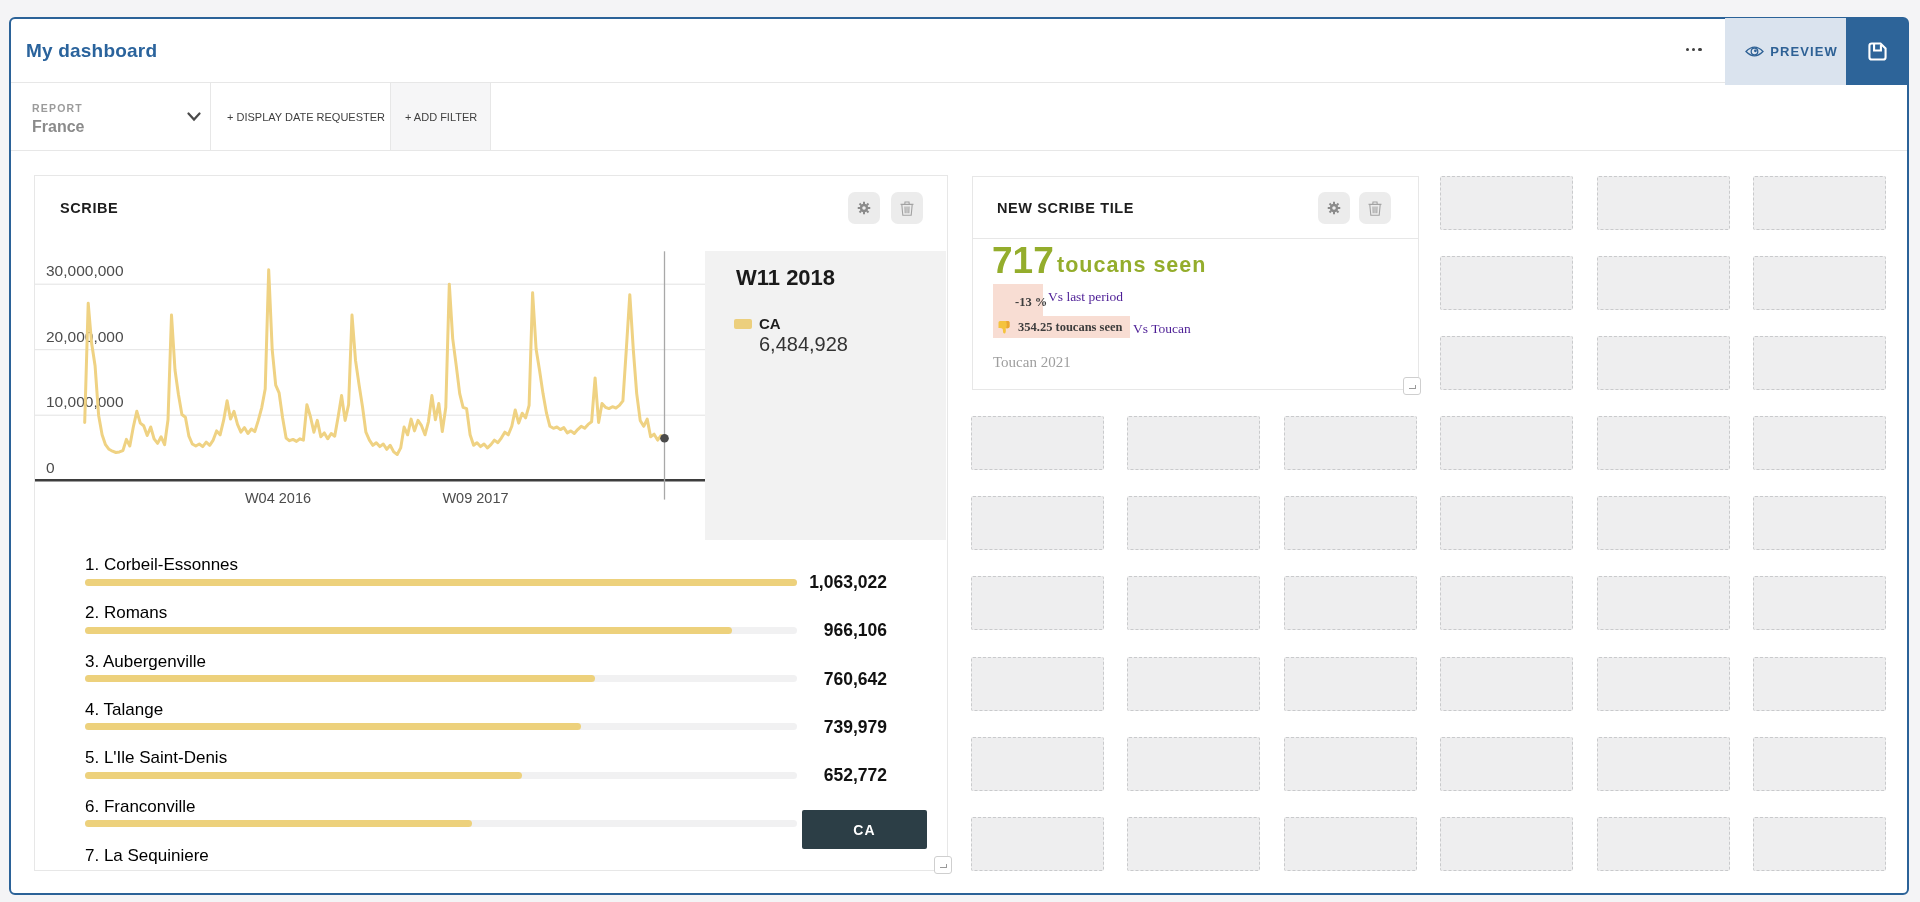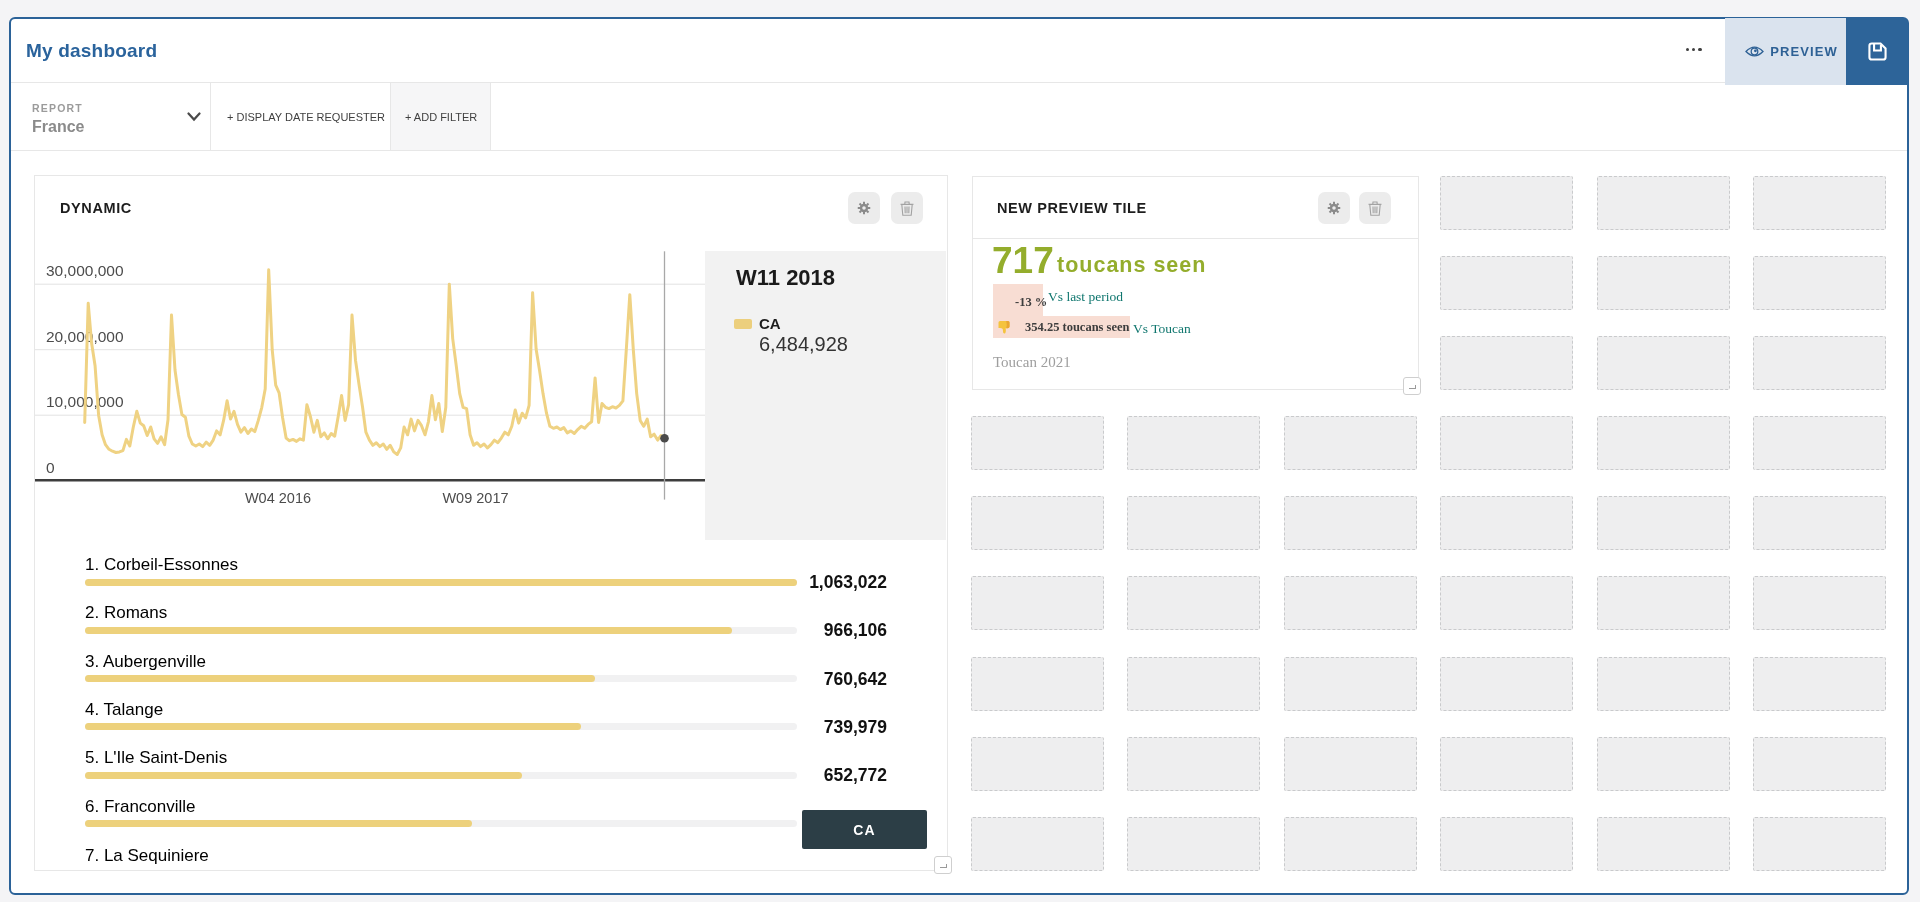--- a/index.html
+++ b/index.html
@@ -27,21 +27,21 @@
 .btrack{position:absolute;left:85px;width:712px;height:7px;border-radius:3.5px;background:#f1f1f2}
 .bfill{height:7px;border-radius:3.5px;background:#edd17c}
 .bval{position:absolute;left:737px;width:150px;text-align:right;font-size:17.5px;font-weight:bold;color:#111;transform:translateY(-50%)}
 .cabtn{position:absolute;left:802px;top:810px;width:125px;height:39px;background:#2c3e46;border-radius:2px;color:#fff;display:flex;align-items:center;justify-content:center;font-size:14px;font-weight:600;letter-spacing:1.2px}
 .rhandle{position:absolute;width:18px;height:18px;background:#fff;border:1px solid #cfcfcf;border-radius:3px}
 .rhandle i{position:absolute;left:5px;top:7px;width:7px;height:4px;border-right:1.5px solid #9a9a9a;border-bottom:1.5px solid #9a9a9a}
 .ph{position:absolute;width:133px;height:54px;background:#eeeeef;border:1px dashed #c9cacc;border-radius:2px}
 .big717{position:absolute;left:992px;top:240px;font-size:37px;font-weight:800;color:#94ad2c}
 .bigunit{position:absolute;left:1057px;top:253px;font-size:21.5px;font-weight:800;color:#94ad2c;letter-spacing:1px}
 .badge{position:absolute;background:#f8ddd3;display:flex;align-items:center;white-space:nowrap;font-family:"Liberation Serif",serif;font-size:12.5px;color:#3d3d3d}
-.vstxt{position:absolute;font-family:"Liberation Serif",serif;font-size:13.5px;color:#0f766e}
+.vstxt{position:absolute;font-family:"Liberation Serif",serif;font-size:13.5px;color:#4c1d95}
 </style></head>
 <body>
 <div class="page"></div>
 
 <div class="title">My dashboard</div>
 <div class="hdiv" style="left:11px;top:82px;width:1714px"></div>
 <div class="dots">
     <i></i>
     <i></i>
     <i></i>
@@ -68,21 +68,21 @@
     <path d="M1.5 1.5 L7 7.5 L12.5 1.5" fill="none" stroke="#4a4a4a" stroke-width="2.2" stroke-linecap="round"></path>
   </svg>
 <div class="vline" style="left:210px;top:82px;height:68px"></div>
 <div class="abs" style="left:390px;top:83px;width:100px;height:67px;background:#f6f6f7"></div>
 <div class="tbtxt" style="left:227px">+ DISPLAY DATE REQUESTER</div>
 <div class="tbtxt" style="left:405px">+ ADD FILTER</div>
 <div class="vline" style="left:390px;top:82px;height:68px"></div>
 <div class="vline" style="left:490px;top:82px;height:68px"></div>
 
 <div class="card" style="left:34px;top:175px;width:914px;height:696px"></div>
-<div class="cardtitle" style="left:60px;top:200px">DYNAMIC</div>
+<div class="cardtitle" style="left:60px;top:200px">SCRIBE</div>
 <div class="icobtn" style="left:848px;top:192px">
     <svg width="14" height="14" viewBox="0 0 15 15">
       <g stroke="#8a8a8a" stroke-width="2.1">
         <line x1="11.7" y1="7.5" x2="14.2" y2="7.5"></line>
         <line x1="10.5" y1="10.5" x2="12.3" y2="12.3"></line>
         <line x1="7.5" y1="11.7" x2="7.5" y2="14.2"></line>
         <line x1="4.5" y1="10.5" x2="2.7" y2="12.3"></line>
         <line x1="3.3" y1="7.5" x2="0.8" y2="7.5"></line>
         <line x1="4.5" y1="4.5" x2="2.7" y2="2.7"></line>
         <line x1="7.5" y1="3.3" x2="7.5" y2="0.8"></line>
@@ -157,21 +157,21 @@
 <div class="btrack" style="top:820.0px">
     <div class="bfill" style="width:387.0px"></div>
   </div>
 <div class="blabel" style="top:845.8px">7. La Sequiniere</div>
 <div class="cabtn">CA</div>
 <div class="rhandle" style="left:934px;top:856px">
     <i></i>
   </div>
 
 <div class="card" style="left:972px;top:176px;width:447px;height:214px"></div>
-<div class="cardtitle" style="left:997px;top:200px">NEW PREVIEW TILE</div>
+<div class="cardtitle" style="left:997px;top:200px">NEW SCRIBE TILE</div>
 <div class="icobtn" style="left:1318px;top:192px">
     <svg width="14" height="14" viewBox="0 0 15 15">
       <g stroke="#8a8a8a" stroke-width="2.1">
         <line x1="11.7" y1="7.5" x2="14.2" y2="7.5"></line>
         <line x1="10.5" y1="10.5" x2="12.3" y2="12.3"></line>
         <line x1="7.5" y1="11.7" x2="7.5" y2="14.2"></line>
         <line x1="4.5" y1="10.5" x2="2.7" y2="12.3"></line>
         <line x1="3.3" y1="7.5" x2="0.8" y2="7.5"></line>
         <line x1="4.5" y1="4.5" x2="2.7" y2="2.7"></line>
         <line x1="7.5" y1="3.3" x2="7.5" y2="0.8"></line>
@@ -205,21 +205,21 @@
     </svg>
 <span style="margin-left:4px;font-weight:bold">-13 %</span>
 </div>
 <div class="vstxt" style="left:1048px;top:289px">Vs last period</div>
 
 <div class="badge" style="left:993px;top:316px;width:137px;height:22px;padding-left:5px">
 <svg width="12" height="14" viewBox="0 0 12 14">
       <path fill="#f5c33d" d="M0.5 2.5 Q0.5 1 2 1 L10 1 Q11.5 1 11.5 2.5 L11.5 6.5 Q11.5 8.3 9.7 8.3 L7.6 8.3 Q8.1 10 7.7 11.9 Q7.4 13.6 6.1 13.4 Q4.9 13.2 5 11.2 Q5.1 9.5 4.2 8.6 Q3.4 8 2 8 L0.5 8 Z"></path>
       <path fill="#eaa632" d="M8.2 1 L10 1 Q11.5 1 11.5 2.5 L11.5 6.5 Q11.5 8.3 9.7 8.3 L8.2 8.3 Q9.3 4.5 8.2 1 Z"></path>
     </svg>
-<span style="margin-left:15px;font-weight:bold">354.25 toucans seen</span>
+<span style="margin-left:8px;font-weight:bold">354.25 toucans seen</span>
 </div>
 <div class="vstxt" style="left:1133px;top:321px">Vs Toucan</div>
 
 <div class="vstxt" style="left:993px;top:354px;color:#9e9e9e;font-size:15px">Toucan 2021</div>
 <div class="rhandle" style="left:1403px;top:377px">
     <i></i>
   </div>
 
 <div class="ph" style="left:1440px;top:176px"></div>
 <div class="ph" style="left:1597px;top:176px"></div>

